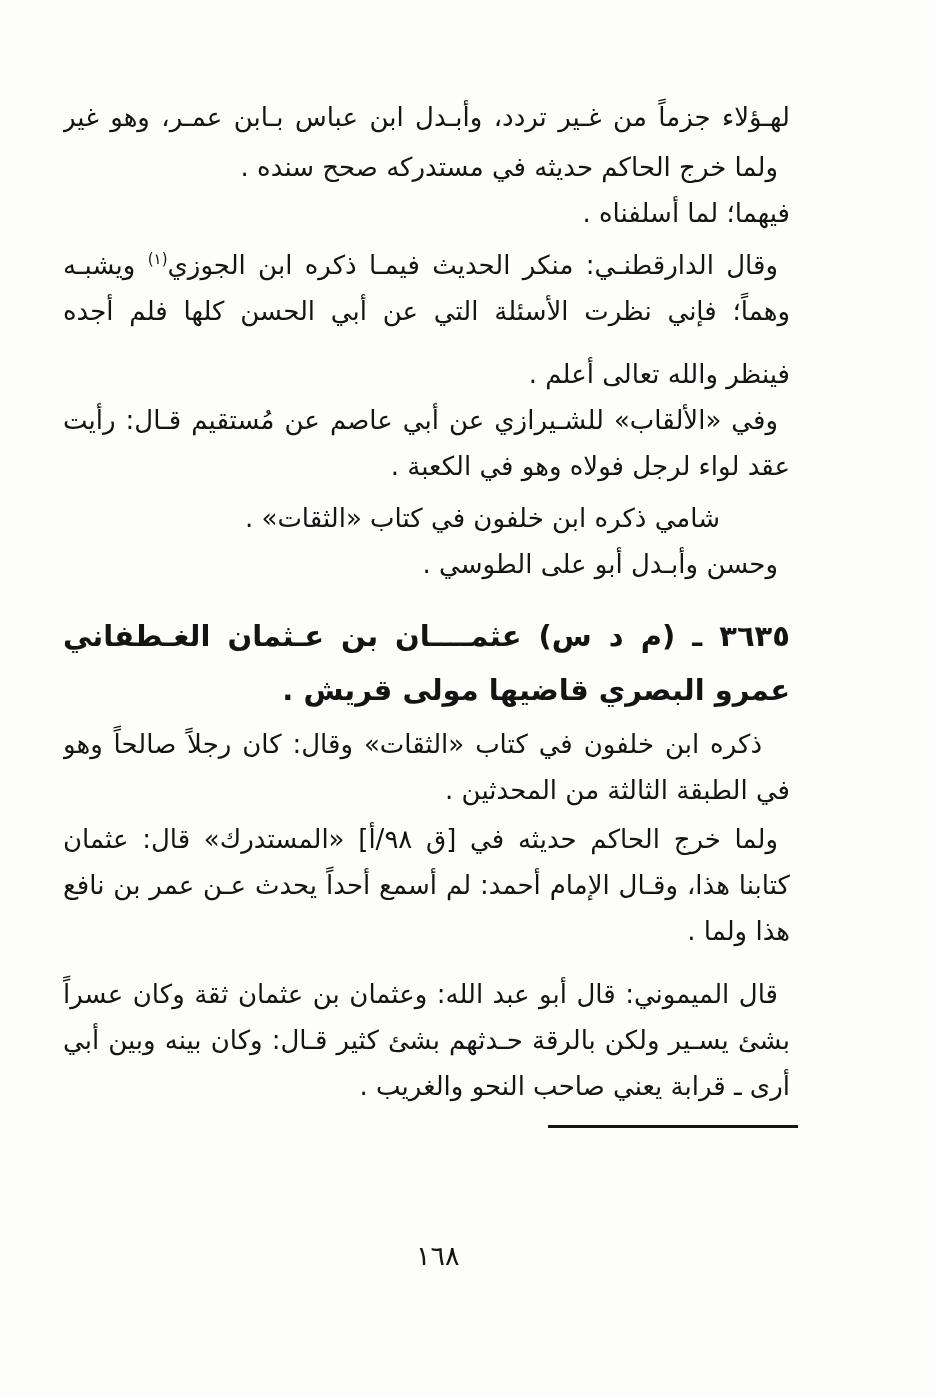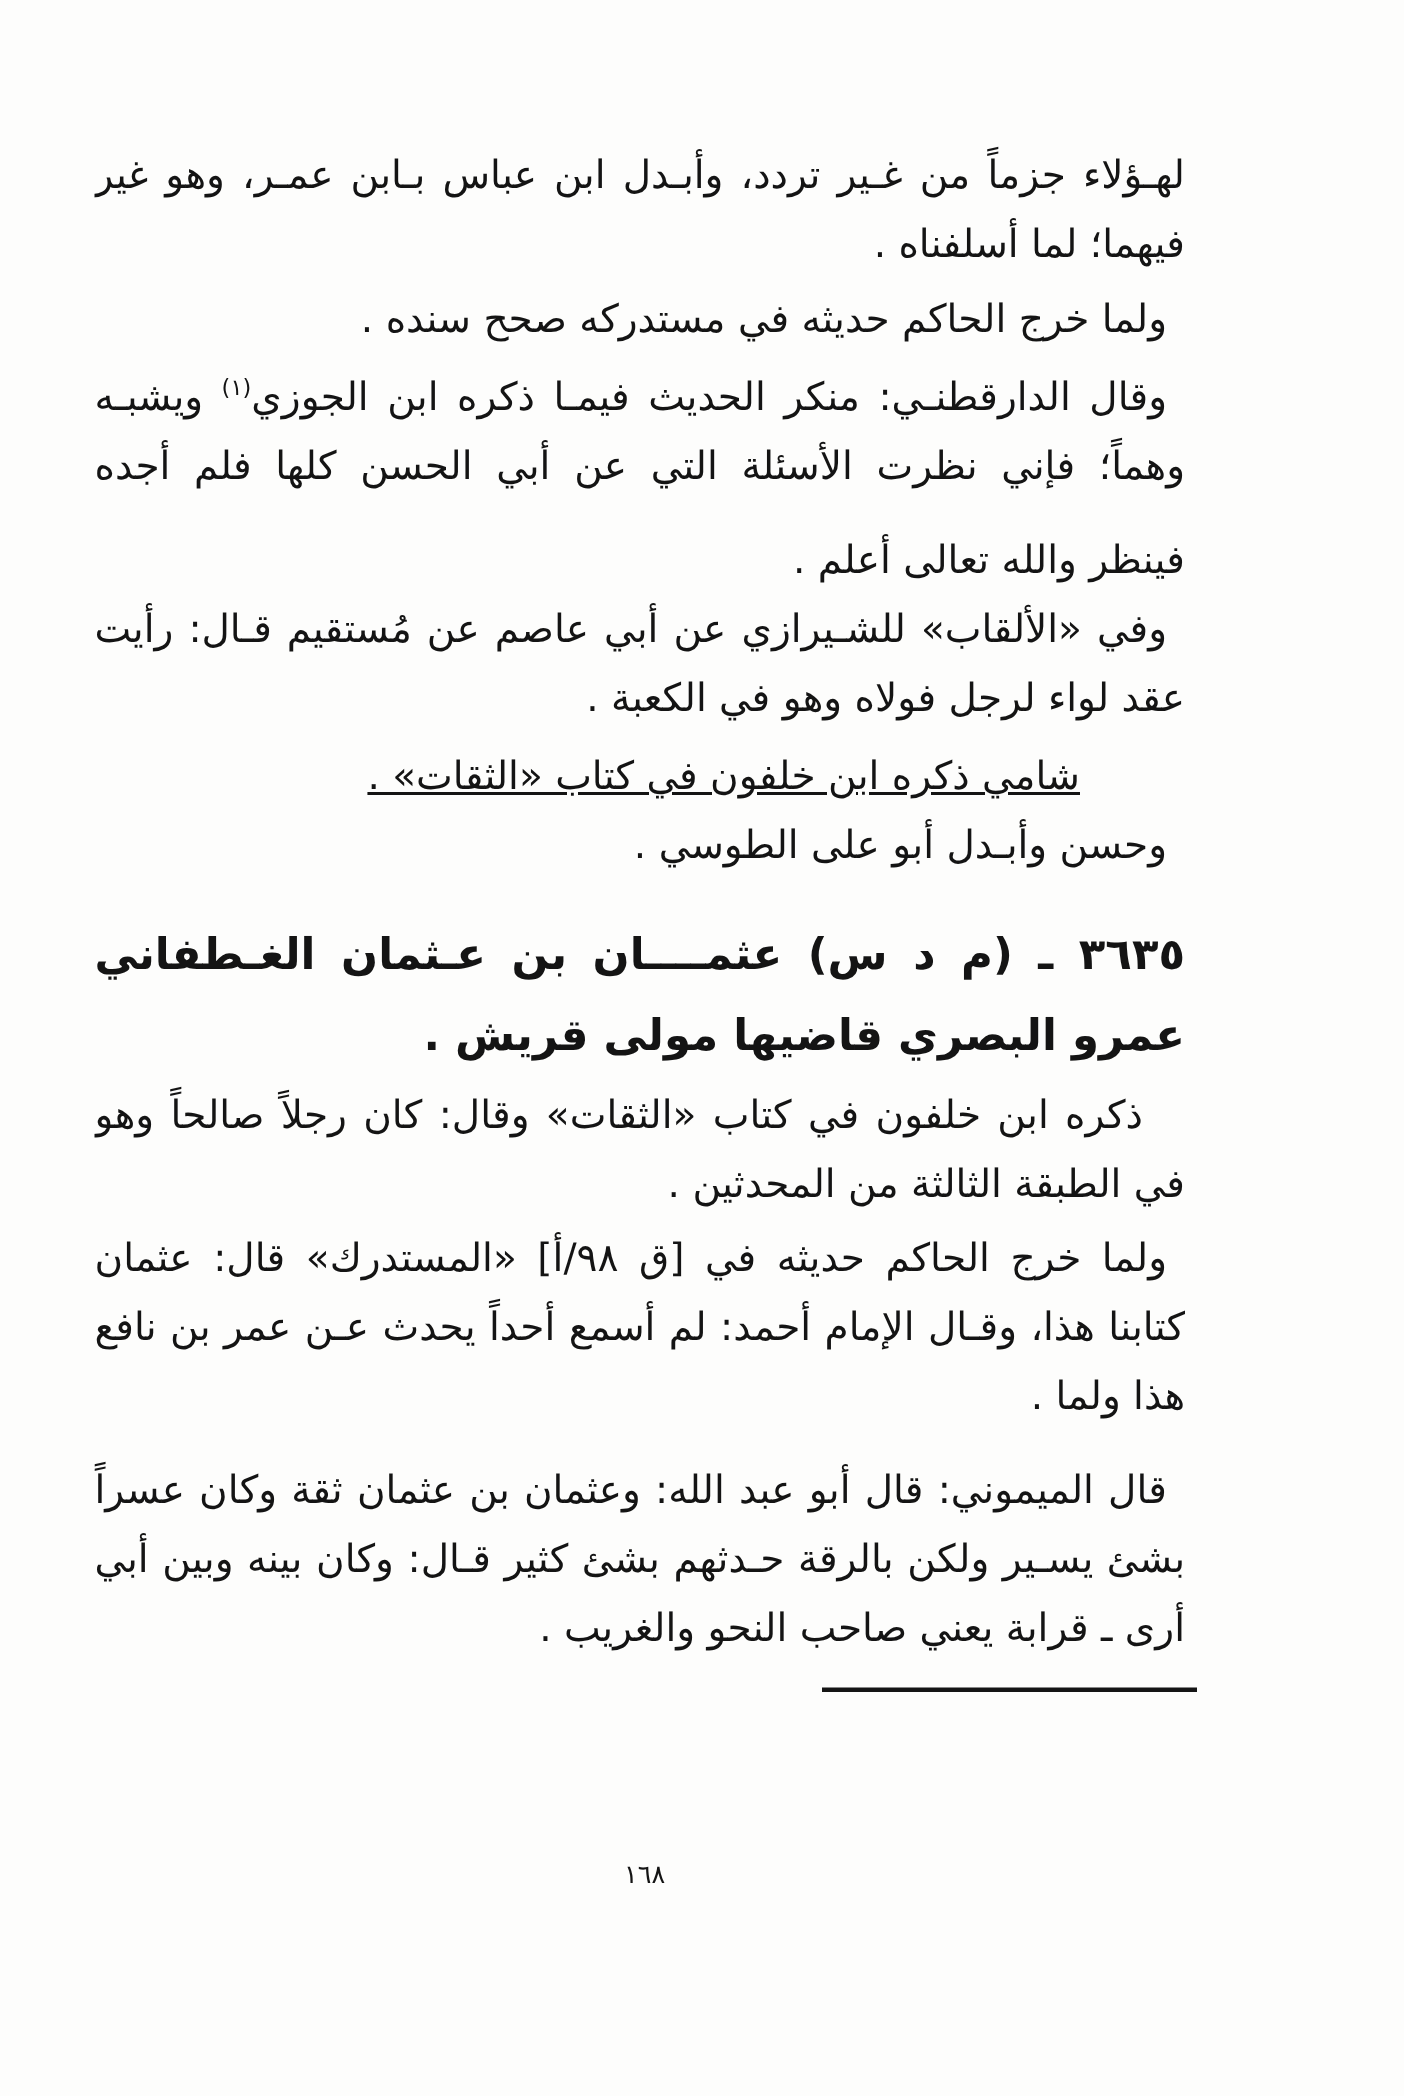--- a/index.html
+++ b/index.html
@@ -41,21 +41,21 @@
     line-height:54px;
     height:54px;
   }
   sup.fnmark{
     font-size:15px;
     vertical-align:super;
     line-height:0;
   }
   .ind12{padding-right:12px;}
   .ind28{padding-right:28px;}
-  .ind70{padding-right:70px;text-decoration:underline;}
+  .ind70{padding-right:70px;}
   .mt2{margin-top:17px;}
   .mt3{margin-top:3px;}
   .mt4{margin-top:4px;}
   .mt6{margin-top:6px;}
   .mt10{margin-top:10px;}
   .mt22{margin-top:22px;}
   .fn-rule{
     width:250px;
     height:3px;
     background:#151515;
@@ -68,34 +68,34 @@
     direction:rtl;
     text-align:right;
     font-size:24px;
     line-height:40px;
     padding-right:30px;
   }
   .page-number{
     position:absolute;
     left:416px;
     top:1240px;
-    font-size:17px;
+    font-size:27px;
     letter-spacing:3px;
     direction:rtl;
   }
 </style>
 </head>
 <body>
 
 <div class="page">
 
   <div class="line full">لهـؤلاء جزماً من غـير تردد، وأبـدل ابن عباس بـابن عمـر، وهو غير جـيد</div>
+  <div class="line mt4 ind12">ولما خرج الحاكم حديثه في مستدركه صحح سنده .</div>
+
   <div class="line">فيهما؛ لما أسلفناه .</div>
-
-  <div class="line mt4 ind12">ولما خرج الحاكم حديثه في مستدركه صحح سنده .</div>
 
   <div class="line full mt6 ind12">
     <span>وقال الدارقطنـي: منكر الحديث فيمـا ذكره ابن الجوزي</span><sup class="fnmark">(١)</sup>
     <span>ويشبـه أن يكون</span>
   </div>
   <div class="line full">وهماً؛ فإني نظرت الأسئلة التي عن أبي الحسن كلها فلم أجده مذكوراً فيها،</div>
   <div class="line mt2">فينظر والله تعالى أعلم .</div>
 
   <div class="line full ind12">وفي «الألقاب» للشـيرازي عن أبي عاصم عن مُستقيم قـال: رأيت ابن الزبير</div>
   <div class="line">عقد لواء لرجل فولاه وهو في الكعبة .</div>

